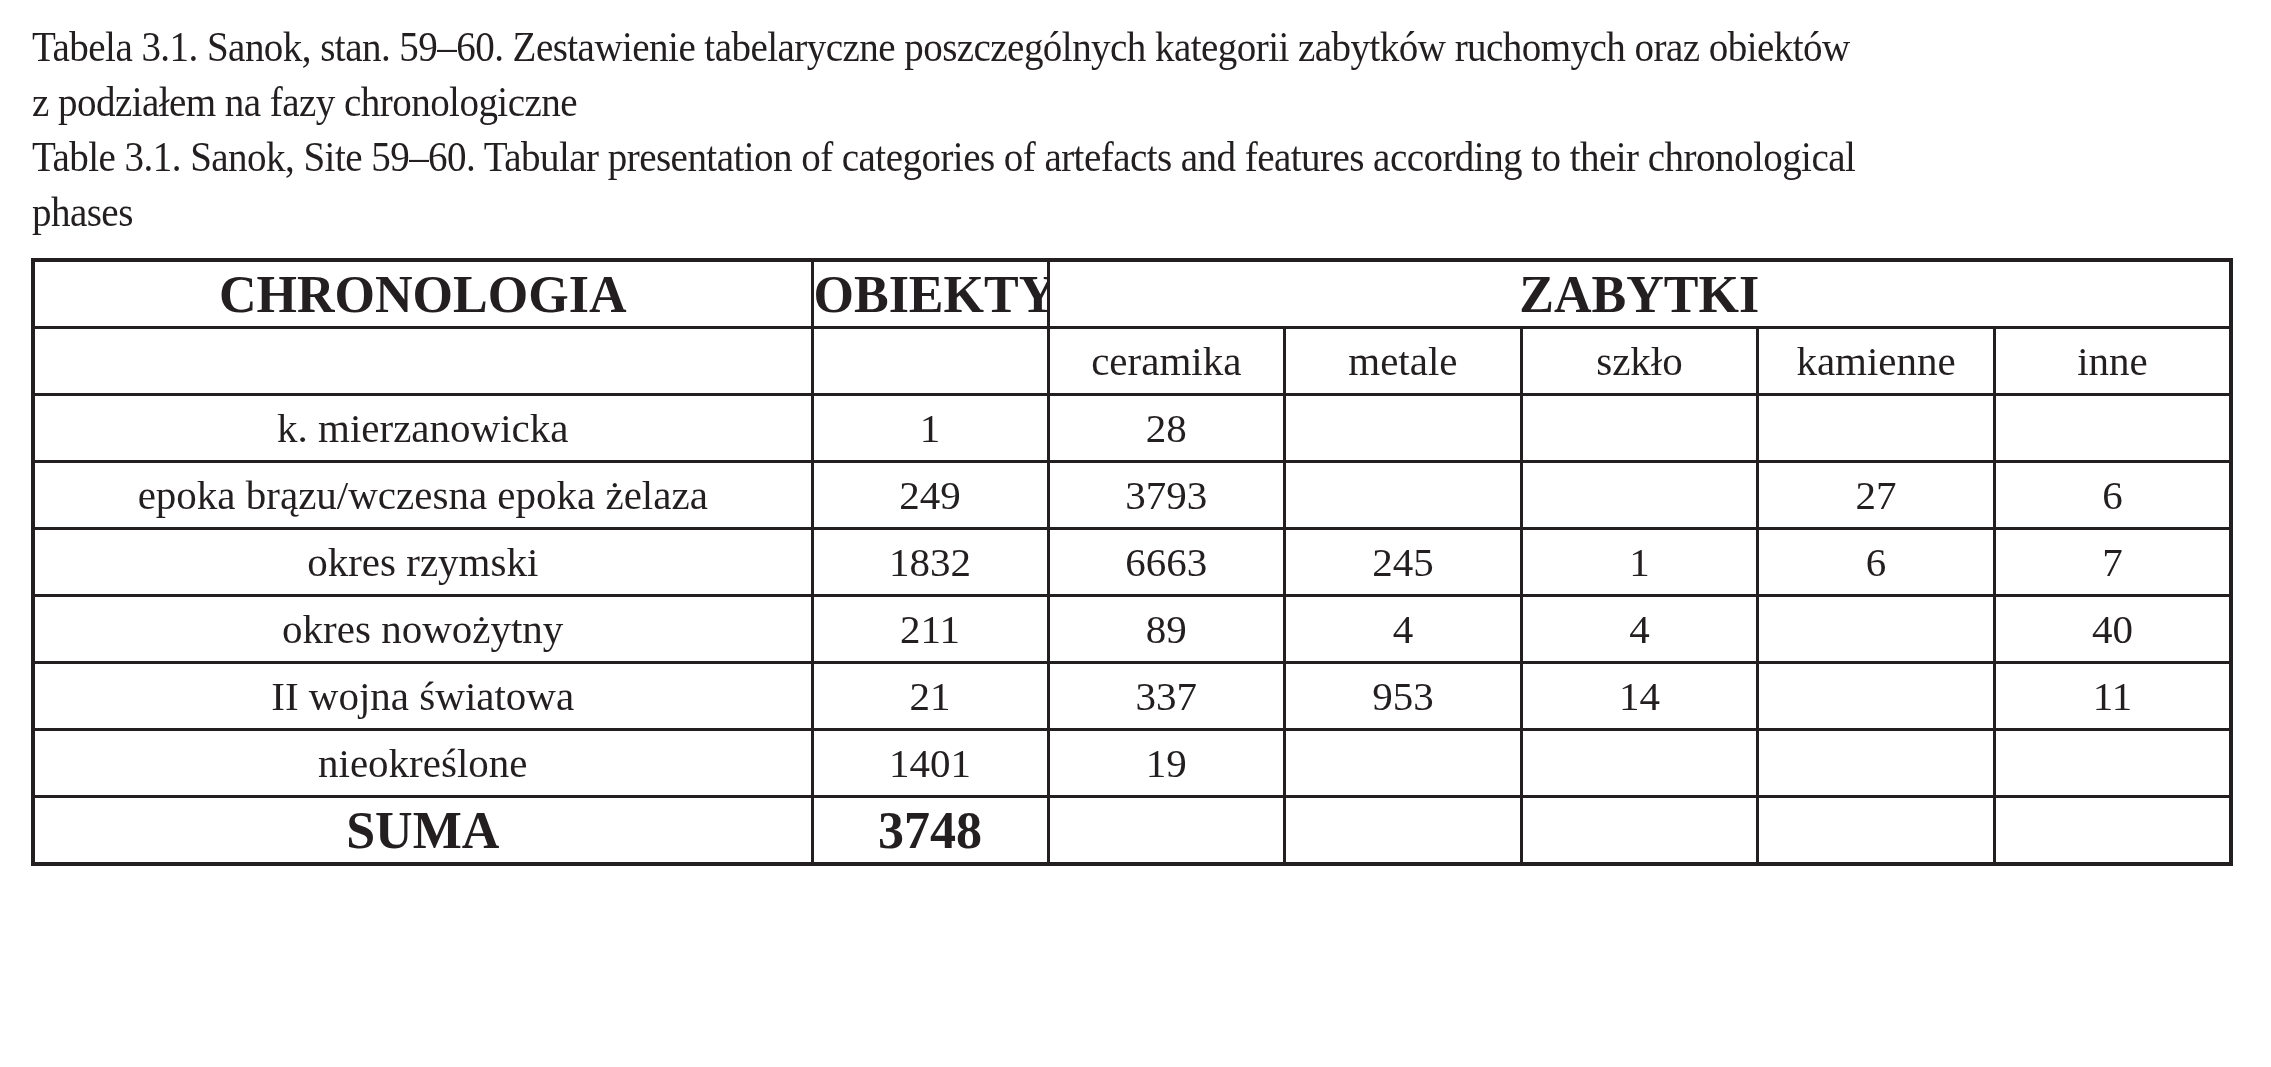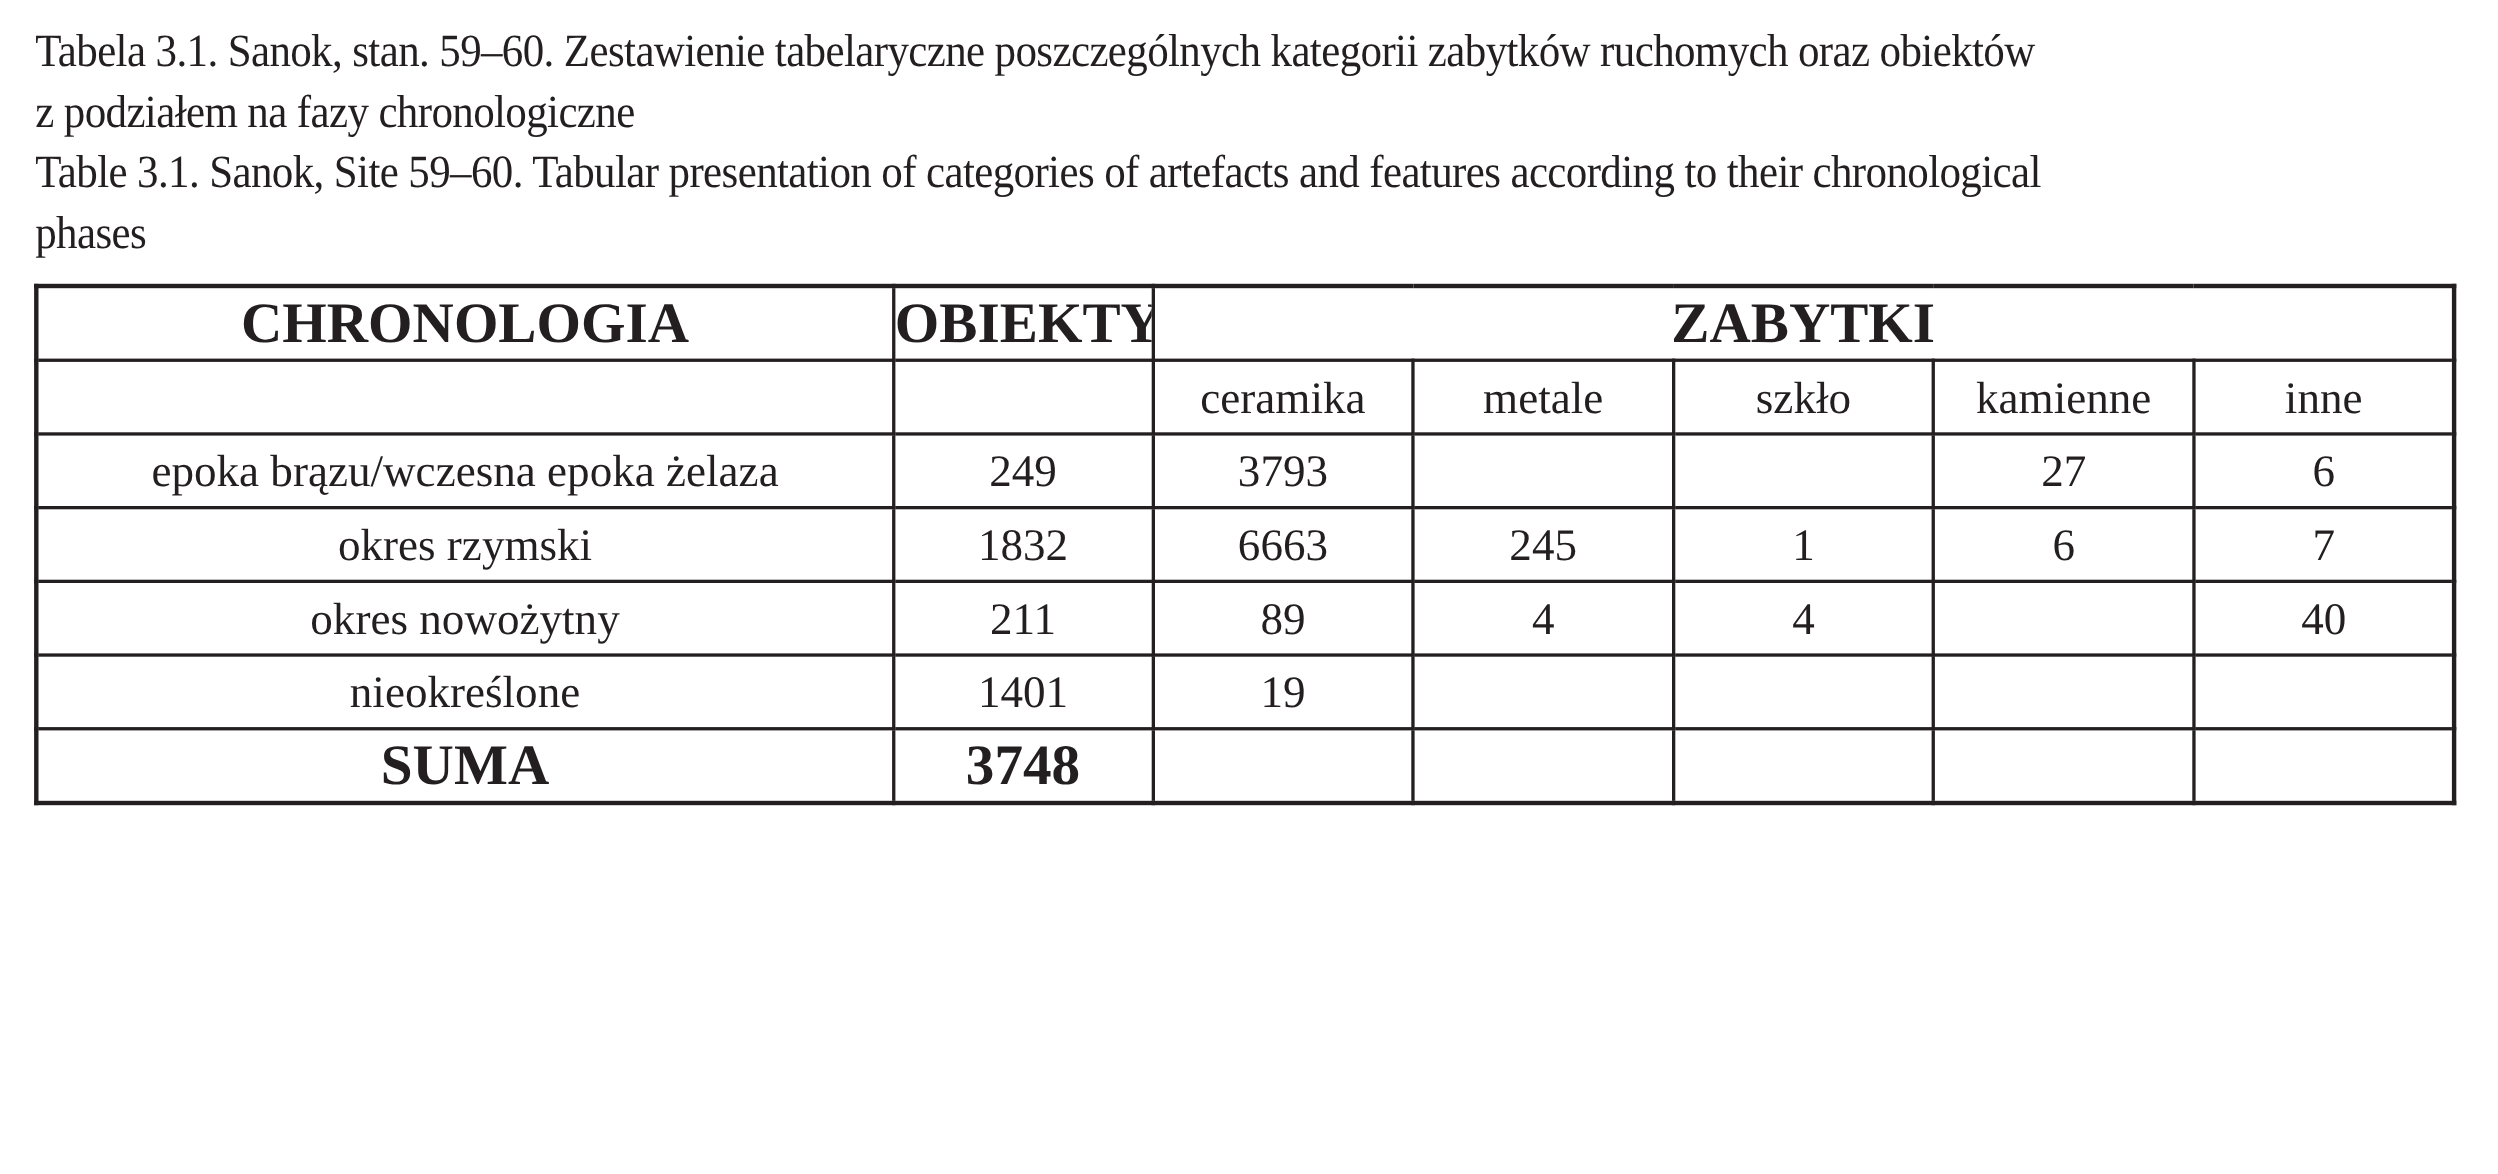--- a/index.html
+++ b/index.html
@@ -87,20 +87,29 @@
       <th></th>
       <th>ceramika</th>
       <th>metale</th>
       <th>szkło</th>
       <th>kamienne</th>
       <th>inne</th>
     </tr>
   </thead>
   <tbody>
     <tr>
+      <td>k. mierzanowicka</td>
+      <td>1</td>
+      <td>28</td>
+      <td></td>
+      <td></td>
+      <td></td>
+      <td></td>
+    </tr>
+    <tr>
       <td>epoka brązu/wczesna epoka żelaza</td>
       <td>249</td>
       <td>3793</td>
       <td></td>
       <td></td>
       <td>27</td>
       <td>6</td>
     </tr>
     <tr>
       <td>okres rzymski</td>
@@ -114,20 +123,29 @@
     <tr>
       <td>okres nowożytny</td>
       <td>211</td>
       <td>89</td>
       <td>4</td>
       <td>4</td>
       <td></td>
       <td>40</td>
     </tr>
     <tr>
+      <td>II wojna światowa</td>
+      <td>21</td>
+      <td>337</td>
+      <td>953</td>
+      <td>14</td>
+      <td></td>
+      <td>11</td>
+    </tr>
+    <tr>
       <td>nieokreślone</td>
       <td>1401</td>
       <td>19</td>
       <td></td>
       <td></td>
       <td></td>
       <td></td>
     </tr>
     <tr>
       <td class="bold">SUMA</td>

